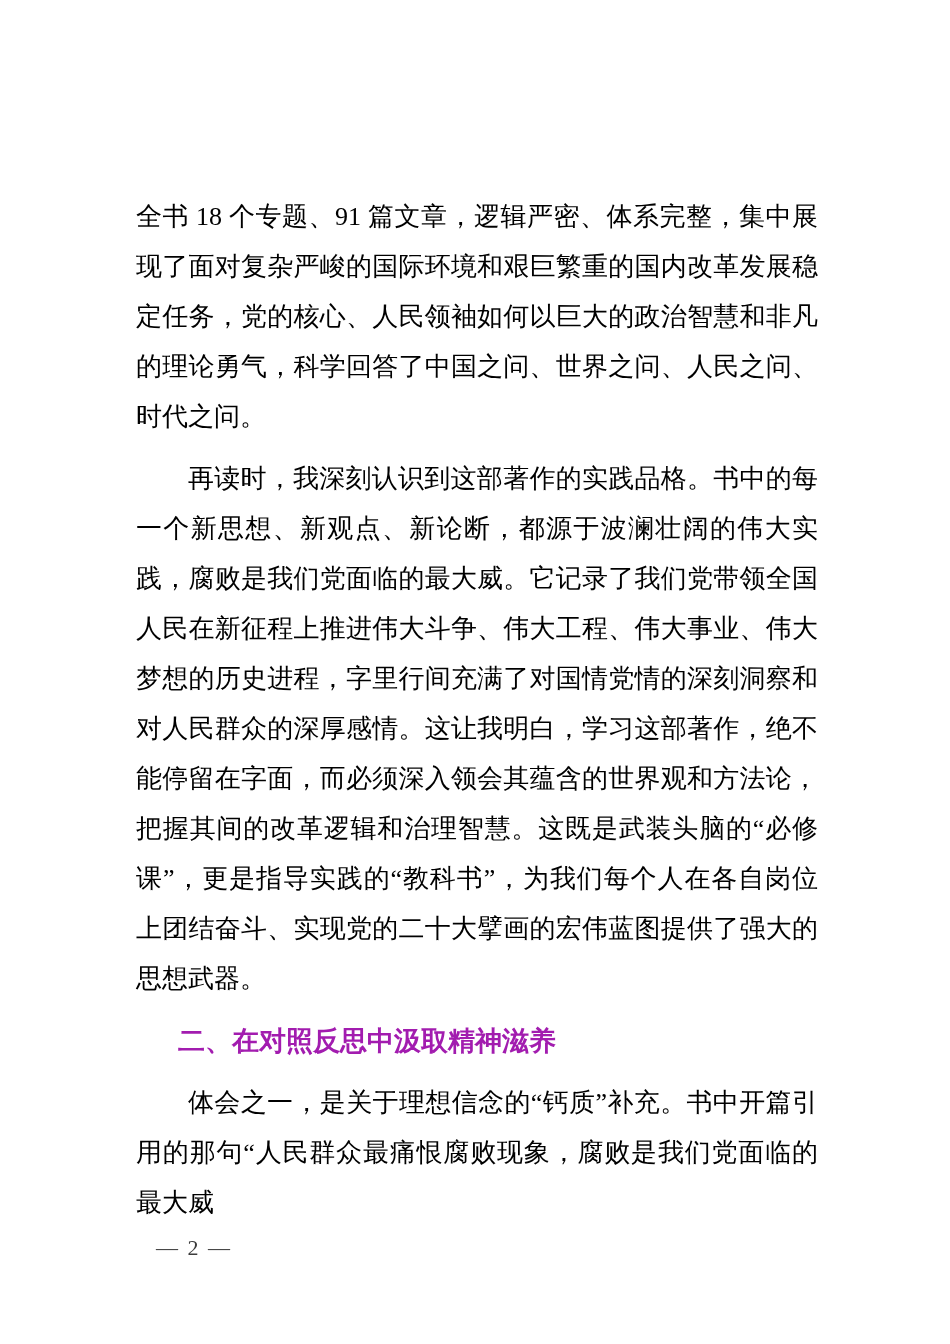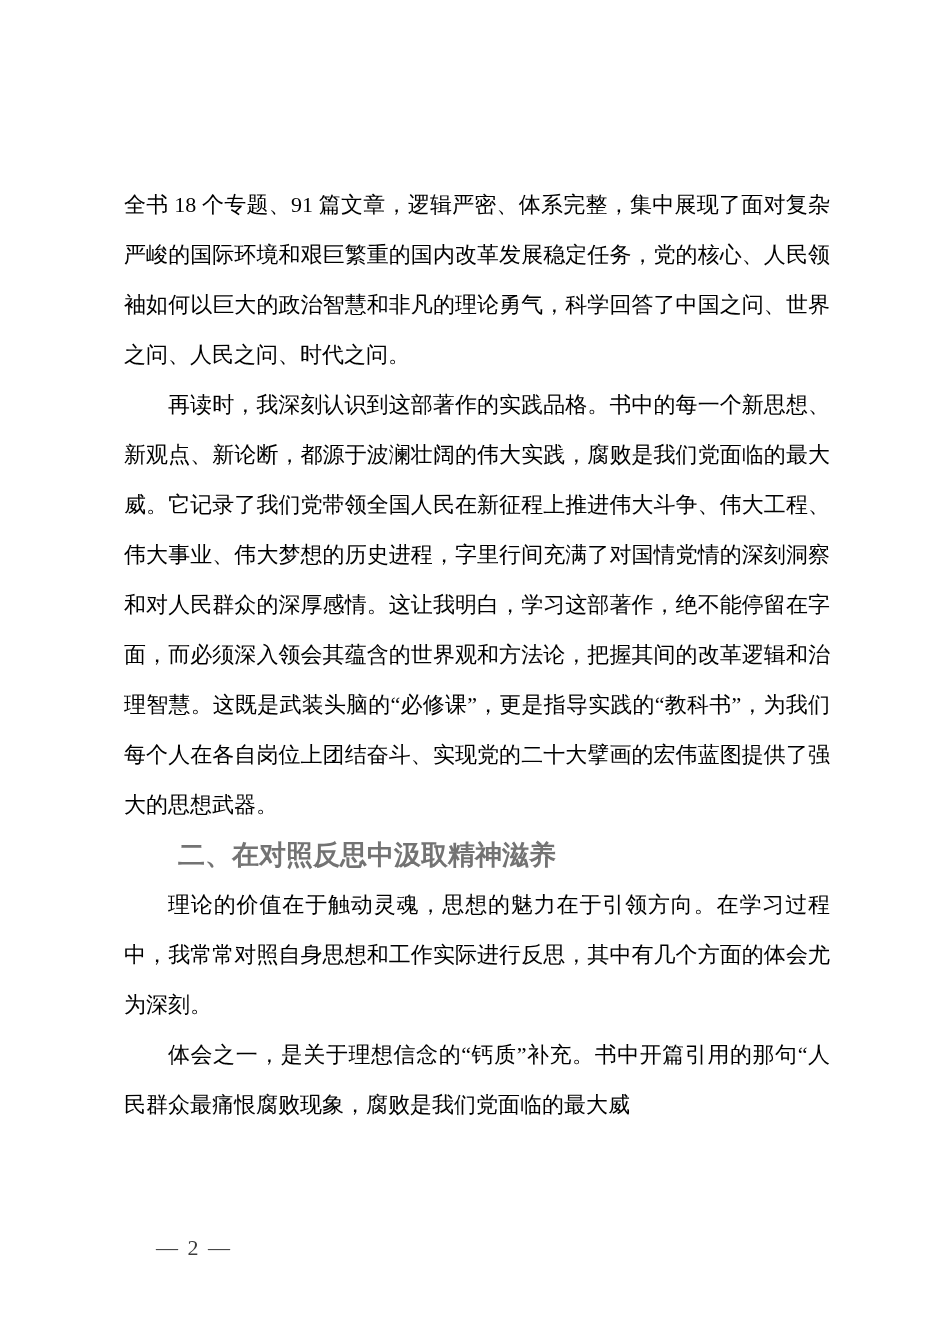--- a/index.html
+++ b/index.html
@@ -16,39 +16,39 @@
     color: #000000;
     font-family: "Liberation Serif", serif;
   }
   .doc-body {
     position: absolute;
     left: 124px;
     top: 180px;
     width: 706px;
   }
   .para {
-    margin: 0;
-    font-size: 22px;
+    margin: 12px;
+    font-size: 26px;
     line-height: 50px;
     text-align: justify;
     text-justify: inter-ideograph;
     text-indent: 2em;
     color: #000000;
   }
   .para.continuation {
     text-indent: 0;
   }
   .section-heading {
     margin: 0;
     font-size: 27px;
     line-height: 50px;
     font-weight: bold;
     font-family: "Liberation Sans", sans-serif;
     text-indent: 2em;
-    color: #737373;
+    color: #a21caf;
   }
   .page-number {
     position: absolute;
     left: 156px;
     top: 1234px;
     font-size: 22px;
     line-height: 28px;
     letter-spacing: 2px;
     color: #3c3c3c;
     font-family: "Liberation Serif", serif;
@@ -57,19 +57,18 @@
 </style>
 </head>
 <body>
 
 <div class="page">
 
   <div class="doc-body">
     <p class="para continuation">全书 18 个专题、91 篇文章，逻辑严密、体系完整，集中展现了面对复杂严峻的国际环境和艰巨繁重的国内改革发展稳定任务，党的核心、人民领袖如何以巨大的政治智慧和非凡的理论勇气，科学回答了中国之问、世界之问、人民之问、时代之问。</p>
     <p class="para">再读时，我深刻认识到这部著作的实践品格。书中的每一个新思想、新观点、新论断，都源于波澜壮阔的伟大实践，腐败是我们党面临的最大威。它记录了我们党带领全国人民在新征程上推进伟大斗争、伟大工程、伟大事业、伟大梦想的历史进程，字里行间充满了对国情党情的深刻洞察和对人民群众的深厚感情。这让我明白，学习这部著作，绝不能停留在字面，而必须深入领会其蕴含的世界观和方法论，把握其间的改革逻辑和治理智慧。这既是武装头脑的“必修课”，更是指导实践的“教科书”，为我们每个人在各自岗位上团结奋斗、实现党的二十大擘画的宏伟蓝图提供了强大的思想武器。</p>
     <p class="section-heading">二、在对照反思中汲取精神滋养</p>
-    <p class="para">理论的价值在于触动灵魂，思想的魅力在于引领方向。在学习过程中，我常常对照自身思想和工作实际进行反思，其中有几个方面的体会尤为深刻。</p>
     <p class="para">体会之一，是关于理想信念的“钙质”补充。书中开篇引用的那句“人民群众最痛恨腐败现象，腐败是我们党面临的最大威</p>
   </div>
 
   <div class="page-number">— 2 —</div>
 
 </div>
 
 </body></html>

